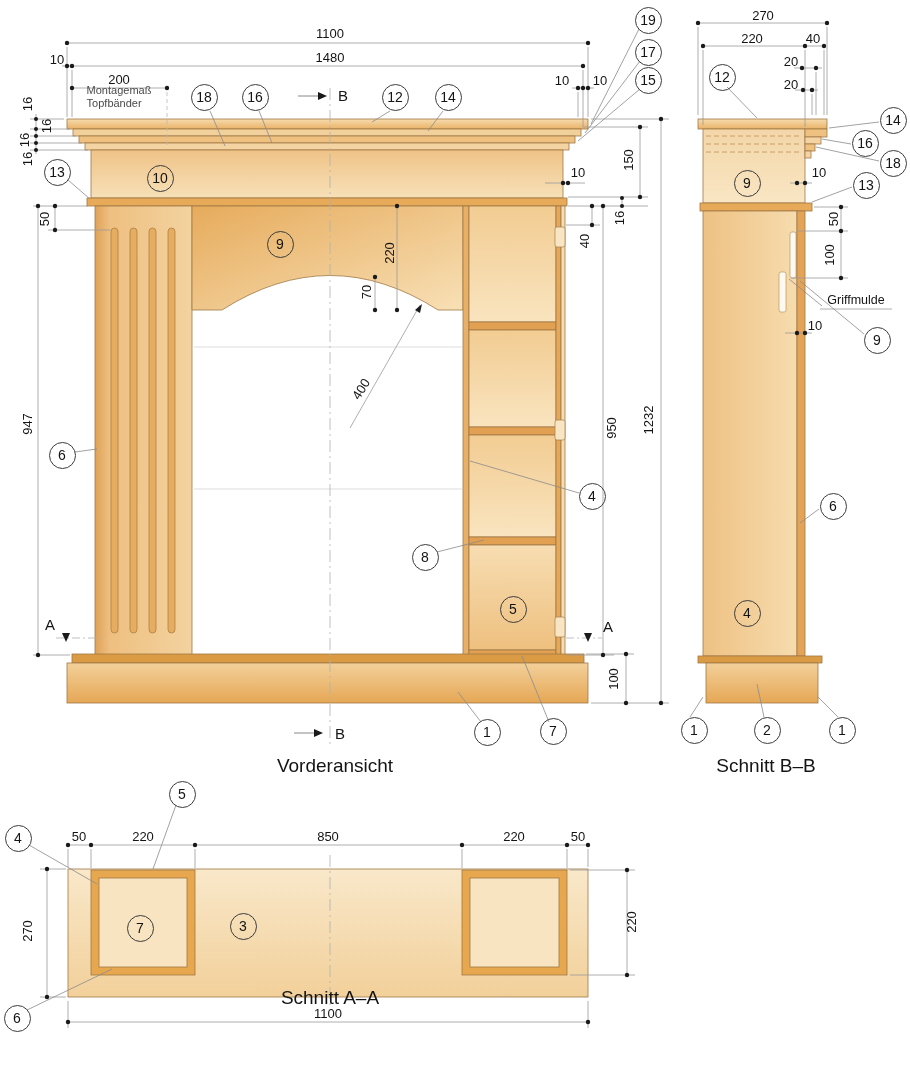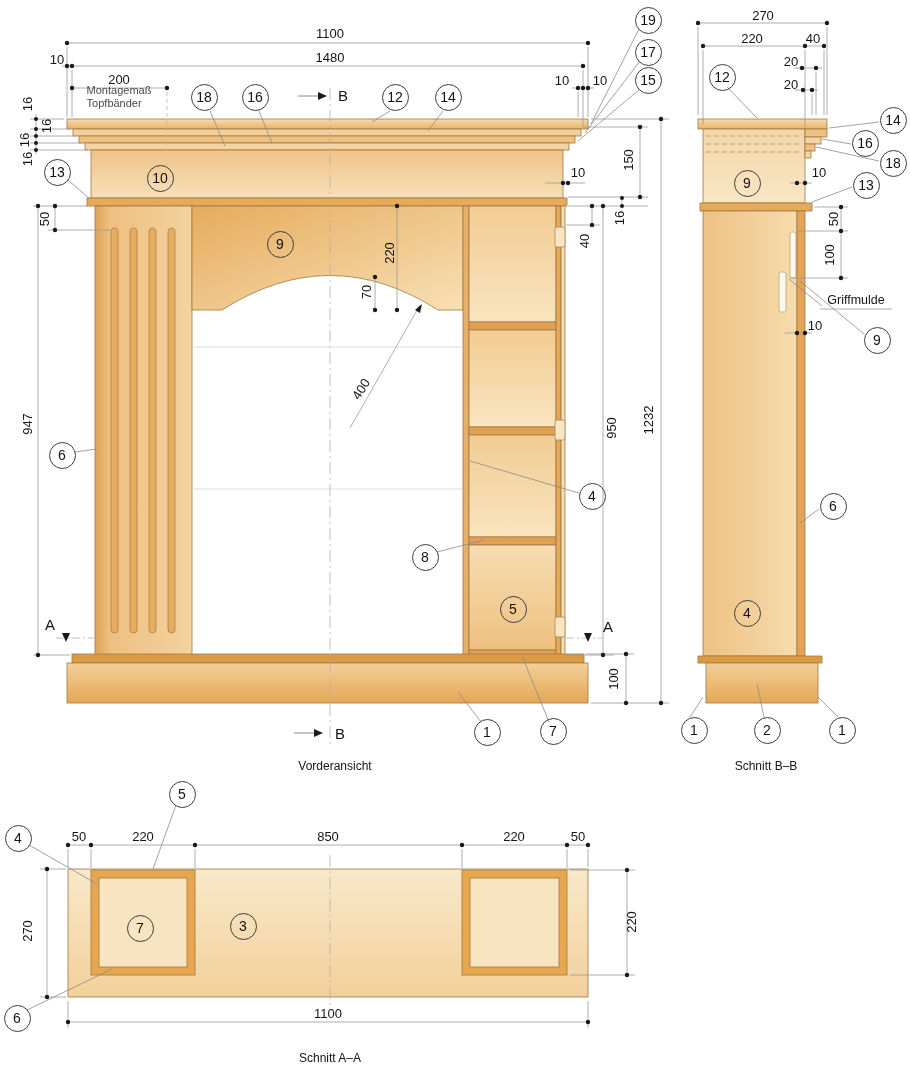--- a/index.html
+++ b/index.html
@@ -11,21 +11,21 @@
   #stage svg{position:absolute;left:0;top:0;}
   .callout{
     position:absolute;width:27px;height:27px;border:1.4px solid #3c3c3c;border-radius:50%;
     background:transparent;display:flex;align-items:center;justify-content:center;
     font-size:14px;color:var(--text);box-sizing:border-box;line-height:1;
   }
   .dim{
     position:absolute;font-size:13px;color:var(--text);white-space:nowrap;line-height:1;
   }
   .title{
-    position:absolute;font-size:12px;color:var(--text);white-space:nowrap;
+    position:absolute;font-size:19px;color:var(--text);white-space:nowrap;
     transform:translate(-50%,-50%);
   }
   .marker{
     position:absolute;font-size:15px;color:var(--text);white-space:nowrap;
     transform:translate(-50%,-50%);
   }
   .note{
     position:absolute;font-size:11px;color:#4a4a4a;text-align:left;line-height:1.15;
     transform:translate(-50%,-50%);white-space:nowrap;
   }
@@ -343,21 +343,21 @@
     <line x1="294" y1="733" x2="314" y2="733" stroke="#7a7a7a" stroke-width="0.9"></line>
     <polygon points="314,729 314,737 323,733"></polygon>
     <polygon points="62,633 70,633 66,642"></polygon>
     <polygon points="584,633 592,633 588,642"></polygon>
     <polygon points="422,304 420,313 415,310"></polygon>
   </g>
 </svg>
 
   <div class="title" style="left:335px;top:766px">Vorderansicht</div>
   <div class="title" style="left:766px;top:766px">Schnitt B–B</div>
-  <div class="title" style="left:330px;top:1058px">Schnitt A–A</div>
+  <div class="title" style="left:330px;top:998px">Schnitt A–A</div>
 
   <div class="note" style="left:119px;top:97px">
     <span>Montagemaß</span>
     <span>Topfbänder</span>
   </div>
 
   <div class="gmlabel" style="left:856px;top:300px">Griffmulde</div>
 
   <div class="marker" style="left:50px;top:624px">A</div>
   <div class="marker" style="left:608px;top:626px">A</div>

